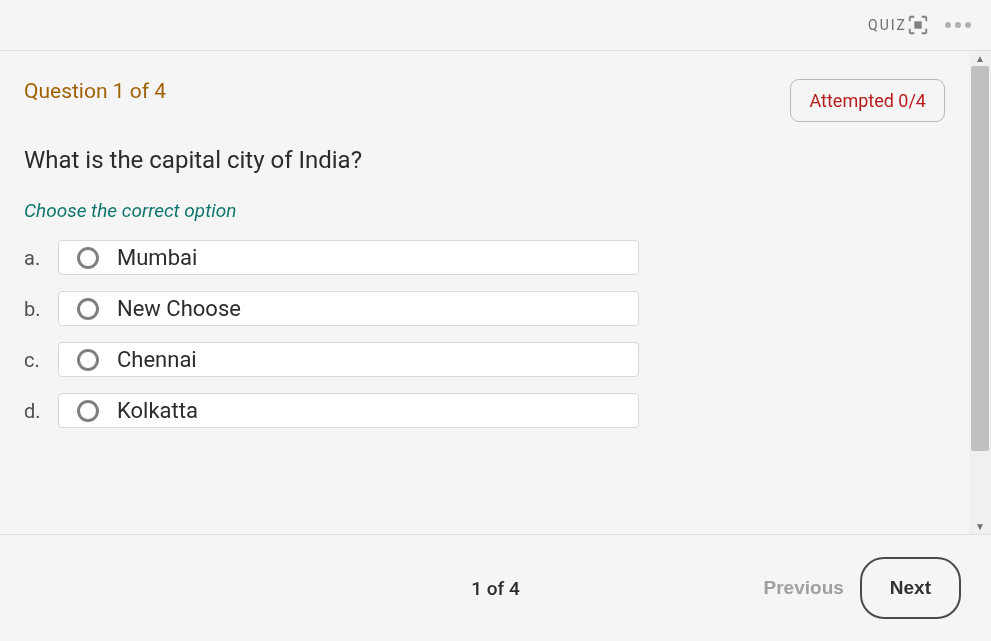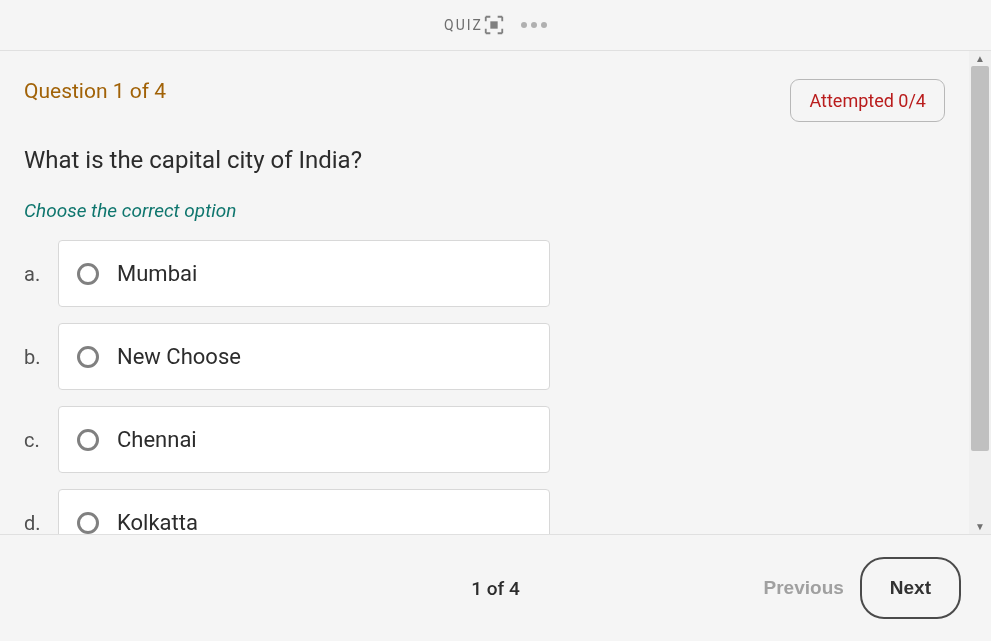--- a/index.html
+++ b/index.html
@@ -8,21 +8,21 @@
       background: #f5f5f5;
       width: 991px;
       height: 641px;
       overflow: hidden;
       display: flex;
       flex-direction: column;
     }
     .header {
       display: flex;
       align-items: center;
-      justify-content: center;
+      justify-content: flex-end;
       padding: 14px 20px;
       border-bottom: 1px solid #e0e0e0;
       background: #f5f5f5;
     }
     .header-title {
       font-size: 14px;
       letter-spacing: 2px;
       color: #6e6e6e;
       font-weight: 400;
     }
@@ -104,25 +104,25 @@
     .option-letter {
       font-size: 20px;
       color: #505050;
       width: 20px;
       text-align: left;
     }
     .option-box {
       background: #ffffff;
       border: 1px solid #d8d8d8;
       border-radius: 4px;
-      padding: 20px 18px;
+      padding: 4px 18px;
       display: flex;
       align-items: center;
       gap: 18px;
-      width: 492px;
+      width: 581px;
       cursor: pointer;
     }
     .radio {
       width: 22px;
       height: 22px;
       border: 3px solid #808080;
       border-radius: 50%;
       flex-shrink: 0;
     }
     .option-text {

